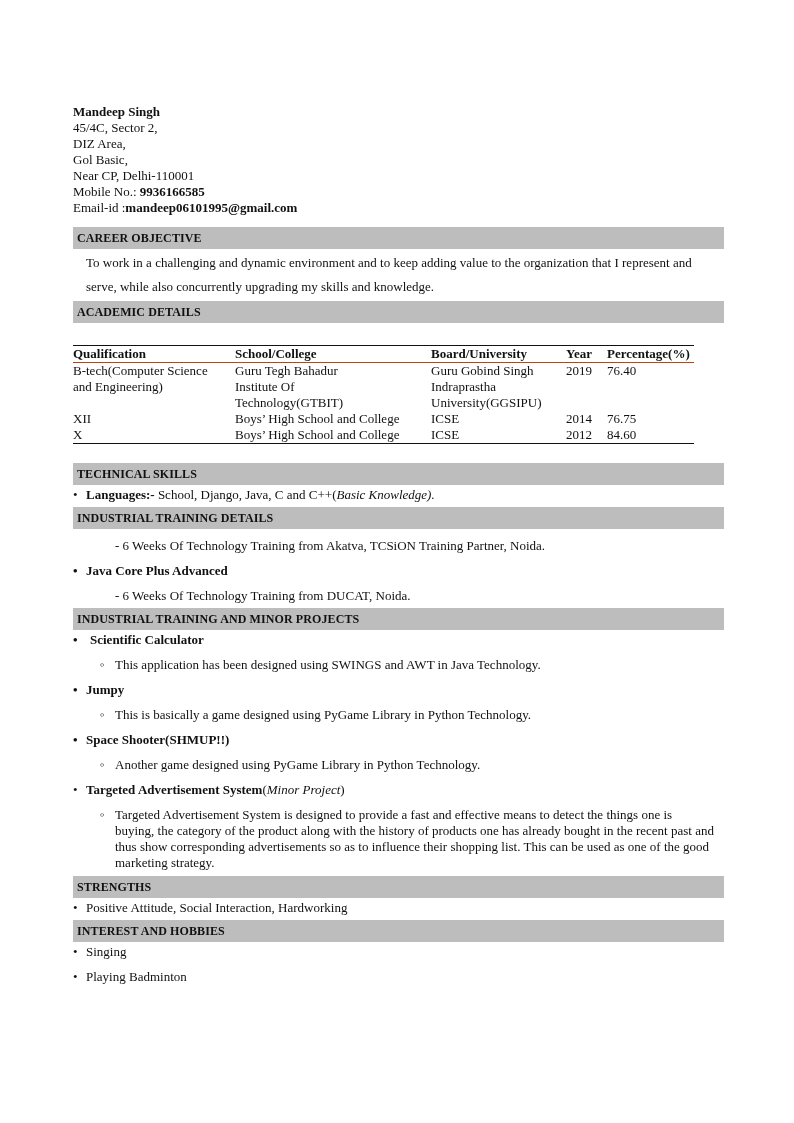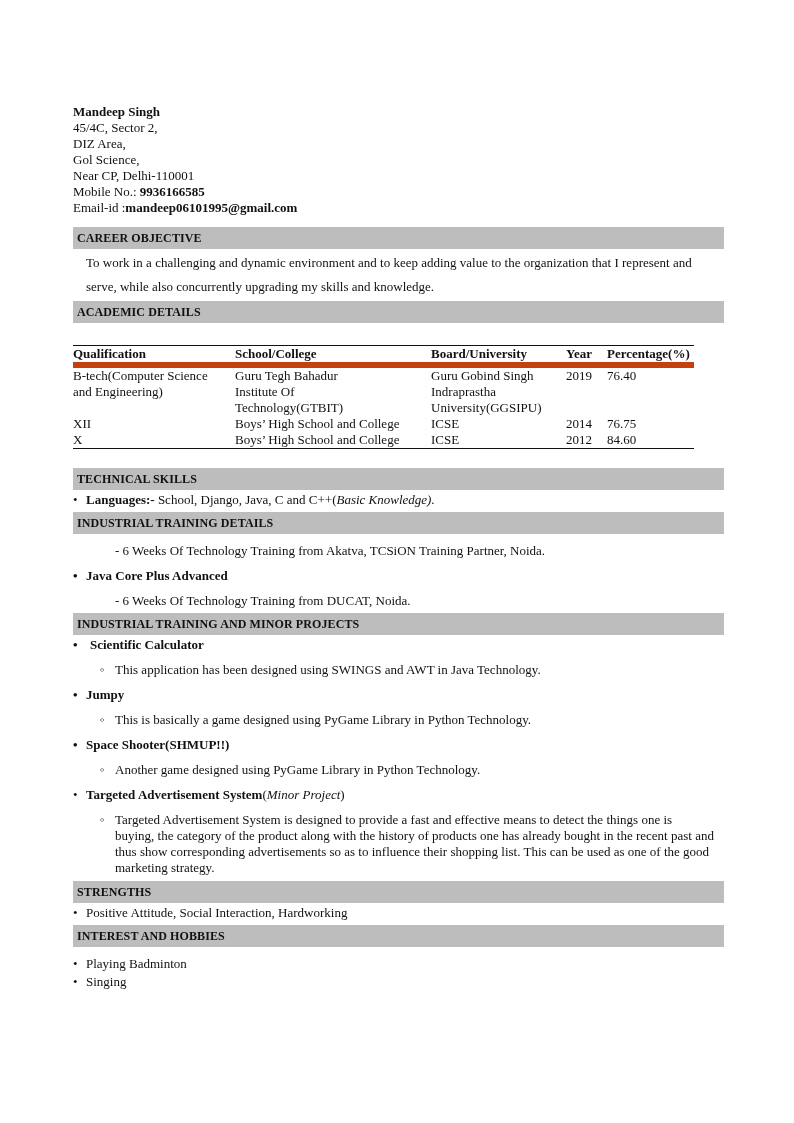--- a/index.html
+++ b/index.html
@@ -6,40 +6,40 @@
   body { width: 794px; height: 1123px; position: relative; overflow: hidden;
          font-family: "Liberation Serif", "DejaVu Serif", serif; color: #111; font-size: 13px; }
   .page { position: absolute; left: 73px; top: 104px; width: 651px; }
   .contact { line-height: 16px; }
   .contact .name { font-weight: bold; }
   .b { font-weight: bold; }
   .section-header { background: #bdbdbd; height: 22px; line-height: 22px; padding-left: 4px;
                     font-weight: bold; font-size: 12px; letter-spacing: 0.1px; }
   .objective { padding-left: 13px; line-height: 24px; margin-top: 2px; margin-bottom: 2px; }
   table.acad { border-collapse: collapse; width: 621px; margin-top: 22px; line-height: 16px; }
-  table.acad th { text-align: left; font-weight: bold; border-top: 1px solid #111; border-bottom: 6px solid #c2410c; padding: 0; }
+  table.acad th { text-align: left; font-weight: bold; border-top: 1px solid #111; border-bottom: 1px solid #c2410c; padding: 0; }
   table.acad td { padding: 0; vertical-align: top; }
   table.acad tr:last-child td { border-bottom: 1px solid #111; }
   .bullet { position: relative; padding-left: 13px; line-height: 16px; }
   .bullet::before { content: "\2022"; position: absolute; left: 0; top: 0; font-size: 13px; }
   .sub-dash { padding-left: 42px; line-height: 16px; }
   .sub-circle { position: relative; padding-left: 42px; line-height: 16px; }
   .sub-circle::before { content: "\25E6"; position: absolute; left: 27px; top: 0; }
   .it { font-style: italic; }
 </style>
 </head>
 <body>
 
 <div class="page">
 
   <div class="contact">
     <div class="name">Mandeep Singh</div>
     <div>45/4C, Sector 2,</div>
     <div>DIZ Area,</div>
-    <div>Gol Science,</div>
+    <div>Gol Basic,</div>
     <div>Near CP, Delhi-110001</div>
     <div><span>Mobile No.: </span><span class="b">9936166585</span></div>
     <div><span>Email-id :</span><span class="b">mandeep06101995@gmail.com</span></div>
   </div>
 
   <div class="section-header" style="margin-top:11px;">CAREER OBJECTIVE</div>
   <div class="objective">To work in a challenging and dynamic environment and to keep adding value to the organization that I represent and serve, while also concurrently upgrading my skills and knowledge.</div>
 
   <div class="section-header">ACADEMIC DETAILS</div>
   <table class="acad">
@@ -103,16 +103,16 @@
   <div class="sub-circle" style="margin-top:9px;">This is basically a game designed using PyGame Library in Python Technology.</div>
   <div class="bullet b" style="margin-top:9px;">Space Shooter(SHMUP!!)</div>
   <div class="sub-circle" style="margin-top:9px;">Another game designed using PyGame Library in Python Technology.</div>
   <div class="bullet" style="margin-top:9px;"><span class="b">Targeted Advertisement System</span><span>(</span><span class="it">Minor Project</span><span>)</span></div>
   <div class="sub-circle" style="margin-top:9px; margin-bottom:5px; padding-right:10px;">Targeted Advertisement System is designed to provide a fast and effective means to detect the things one is buying, the category of the product along with the history of products one has already bought in the recent past and thus show corresponding advertisements so as to influence their shopping list. This can be used as one of the good marketing strategy.</div>
 
   <div class="section-header">STRENGTHS</div>
   <div class="bullet" style="margin-top:2px; margin-bottom:4px;">Positive Attitude, Social Interaction, Hardworking</div>
 
   <div class="section-header">INTEREST AND HOBBIES</div>
+  <div class="bullet" style="margin-top:2px;">Singing</div>
   <div class="bullet" style="margin-top:9px;">Playing Badminton</div>
-  <div class="bullet" style="margin-top:2px;">Singing</div>
 
 </div>
 
 </body></html>

